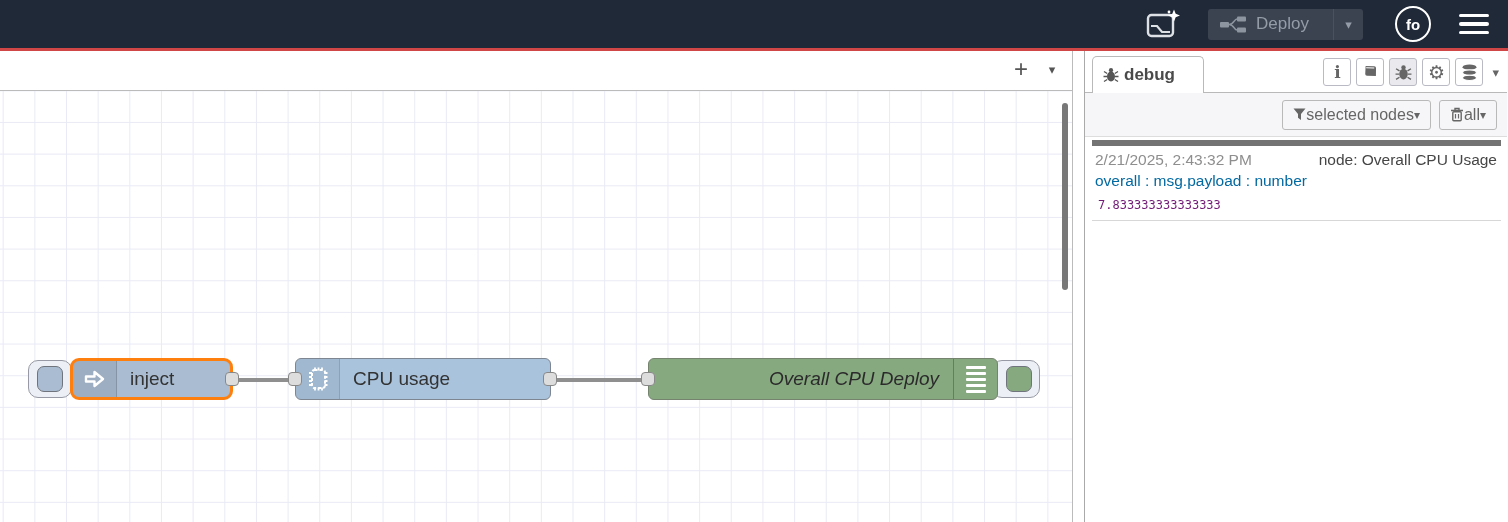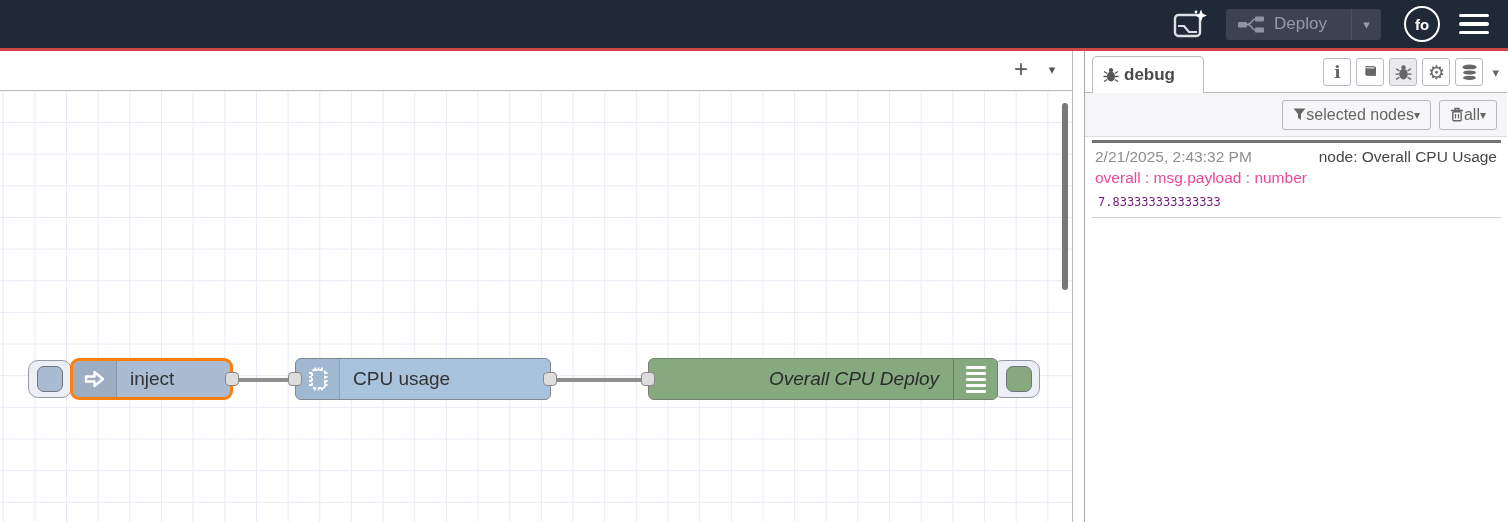--- a/index.html
+++ b/index.html
@@ -1,19 +1,19 @@
 <!DOCTYPE html>
 <html><head>
 <meta charset="utf-8">
 <style>
   * { margin:0; padding:0; box-sizing:border-box; }
   html,body { width:1508px; height:522px; overflow:hidden; font-family:"Liberation Sans",sans-serif; background:#fff; }
 
   
-  .header { height:48px; background:#202938; display:flex; align-items:center; justify-content:flex-end; padding-right:19px; }
+  .header { height:48px; background:#202938; display:flex; align-items:center; justify-content:flex-end; padding-right:19px;gap:9px; }
   .red-line { height:3px; background:#d04545; width:100%; }
   .assistant-btn { width:40px; height:36px; display:flex; align-items:center; justify-content:center; margin-right:16px; cursor:pointer; }
   .deploy-btn { width:155px; height:31px; background:#3b4351; border-radius:3px; display:flex; align-items:center; padding-left:12px; margin-right:23px; cursor:default; }
   .deploy-label { color:#949ca7; font-size:17px; margin-left:10px; flex:1; }
   .deploy-chevron { width:30px; text-align:center; color:#949ca7; font-size:13px; border-left:1px solid #4a5260; height:31px; line-height:31px; }
   .avatar { width:36px; height:36px; border:2px solid #fff; border-radius:50%; color:#fff; font-size:15px; font-weight:700; display:flex; align-items:center; justify-content:center; margin-right:19px; }
   .hamburger { display:flex; flex-direction:column; gap:5px; padding:4px 0; cursor:pointer; }
   .hamburger div { width:30px; height:3.5px; background:#fff; border-radius:2px; }
 
   
@@ -71,25 +71,25 @@
   .tool-btn.active { background:#e9e9ee; }
   .info-glyph { font-family:"DejaVu Serif",serif; font-weight:bold; font-size:17px; color:#666; }
   .gear-glyph { font-size:19px; color:#666; line-height:1; }
   .sb-tools .chev { color:#666; font-size:13px; margin-left:4px; margin-right:2px; cursor:pointer; }
 
   .sb-filterbar { height:44px; background:#f6f6f8; border-bottom:1px solid #ddd; display:flex; align-items:center; justify-content:flex-end; gap:8px; padding-right:10px; }
   .filter-btn { height:30px; border:1px solid #b9b9b9; border-radius:3px; background:transparent; display:flex; align-items:center; padding:0 10px; color:#666; font-size:16px; cursor:pointer; }
   .filter-btn .chev { font-size:12px; color:#666; }
 
   .sb-messages { flex:1; background:#fff; padding:3px 6px 0 7px; overflow:hidden; }
-  .dbg-msg { border-top:3px solid #737373; border-bottom:1px solid #d7d7d7; background:#fff; padding:5px 4px 8px 3px; }
+  .dbg-msg { border-top:6px solid #737373; border-bottom:1px solid #d7d7d7; background:#fff; padding:5px 4px 8px 3px; }
   .dbg-meta { display:flex; justify-content:space-between; font-size:15.5px; }
   .dbg-ts { color:#8e8e8e; }
   .dbg-node { color:#464646; }
-  .dbg-prop { margin-top:3px; font-size:15.5px; color:#ec4899; }
+  .dbg-prop { margin-top:3px; font-size:15.5px; color:#0369a1; }
   .dbg-val { margin-top:8px; padding-left:3px; font-family:"DejaVu Sans Mono",monospace; font-size:12px; color:#701a75; }
 
   svg { display:block; }
 </style>
 </head>
 <body>
 
 <div class="header">
   <div class="assistant-btn">
     <span>

